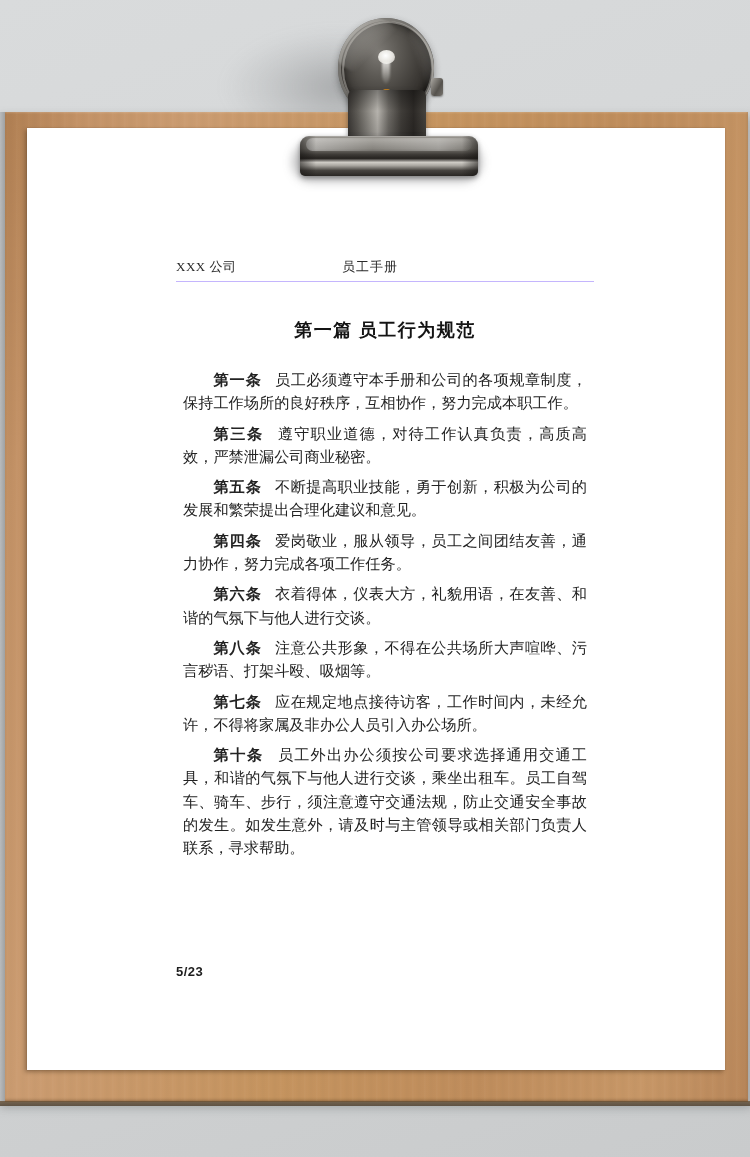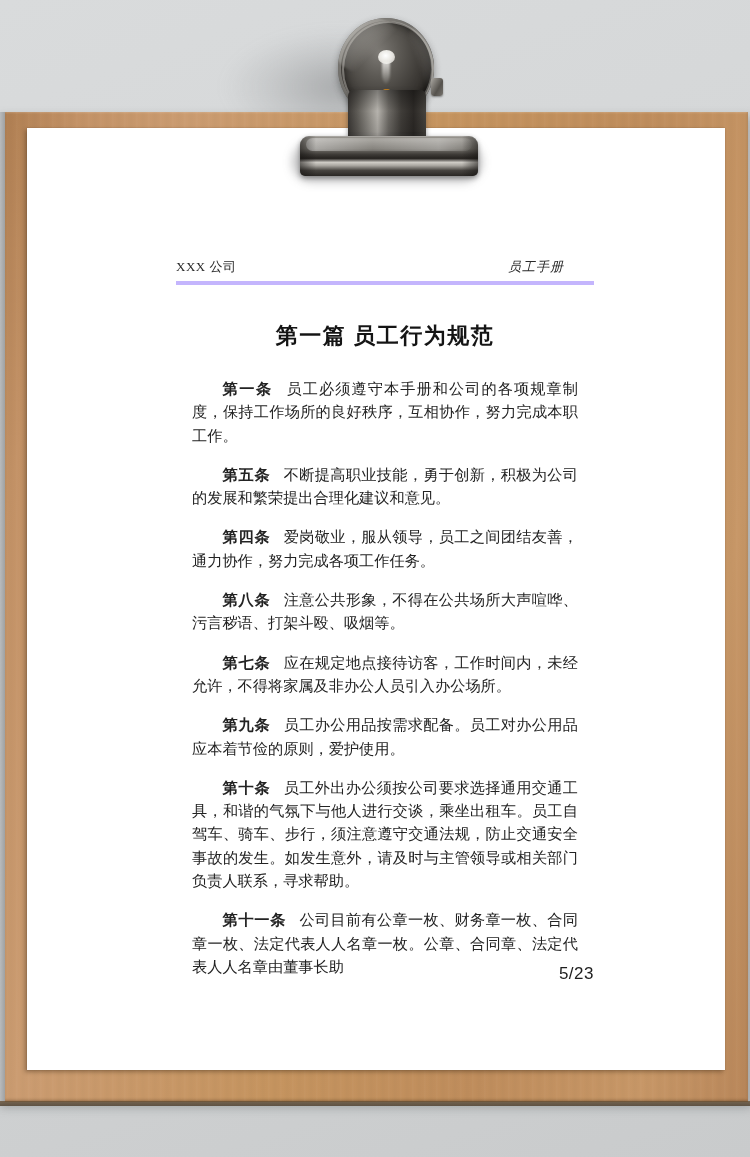--- a/index.html
+++ b/index.html
@@ -118,80 +118,79 @@
     position: absolute;
     left: 149px;     
     top: 128px;      
     width: 418px;    
     color: #231f20;
   }
 
   .hdr {
     position: relative;
     height: 25px;
-    border-bottom: 4px solid #c4b5fd;
+    border-bottom: 1px solid #c4b5fd;
     font-size: 13px;
     line-height: 22px;
     color: #2a2a2a;
   }
   .hdr-left {
     position: absolute;
     left: 0;
     top: 0;
     letter-spacing: .5px;
   }
   .hdr-center {
     position: absolute;
     left: 0;
     right: 0;
     top: 0;
-    text-align: right;
+    text-align: center;
     padding-right: 30px;
     letter-spacing: 1px;
-    font-style: italic;
   }
 
   .doc-title {
     margin-top: 36px;
     text-align: center;
-    font-size: 22px;
+    font-size: 18px;
     font-weight: bold;
     letter-spacing: 1.5px;
     color: #141414;
   }
 
   .body-text {
     margin-top: 26px;
     font-size: 15.2px;
     line-height: 23.3px;
     text-align: justify;
     text-justify: inter-ideograph;
     color: #232323;
   }
   .art {
-    margin: 16px;
+    margin: 7px;
     text-indent: 2em;
   }
   .art .num {
     font-weight: bold;
     letter-spacing: .5px;
   }
   .art .gap {
     display: inline-block;
     width: .85em;
   }
 
   .page-num {
     position: absolute;
     left: 0;
     right: 0;
     top: 708px;
-    text-align: right;
-    font-size: 17px;
-    font-weight: normal;
+    text-align: left;
+    font-size: 13px;
+    font-weight: bold;
     font-family: "Liberation Sans", "DejaVu Sans", sans-serif;
     color: #1d1d1d;
     letter-spacing: .5px;
   }
 
   
   #clip {
     position: absolute;
     left: 290px;
     top: 18px;
@@ -393,49 +392,49 @@
 
         <div class="doc-title">第一篇  员工行为规范</div>
 
         <div class="body-text">
 
           <p class="art">
             <span class="num">第一条</span><span class="gap"></span><span>员工必须遵守本手册和公司的各项规章制度，保持工作场所的良好秩序，互相协作，努力完成本职工作。</span>
           </p>
 
 
+          <p class="art">
+            <span class="num">第三条</span><span class="gap"></span><span>遵守职业道德，对待工作认真负责，高质高效，严禁泄漏公司商业秘密。</span>
+          </p>
 
           <p class="art">
             <span class="num">第五条</span><span class="gap"></span><span>不断提高职业技能，勇于创新，积极为公司的发展和繁荣提出合理化建议和意见。</span>
           </p>
 
           <p class="art">
             <span class="num">第四条</span><span class="gap"></span><span>爱岗敬业，服从领导，员工之间团结友善，通力协作，努力完成各项工作任务。</span>
           </p>
 
+          <p class="art">
+            <span class="num">第六条</span><span class="gap"></span><span>衣着得体，仪表大方，礼貌用语，在友善、和谐的气氛下与他人进行交谈。</span>
+          </p>
 
           <p class="art">
             <span class="num">第八条</span><span class="gap"></span><span>注意公共形象，不得在公共场所大声喧哗、污言秽语、打架斗殴、吸烟等。</span>
           </p>
 
           <p class="art">
             <span class="num">第七条</span><span class="gap"></span><span>应在规定地点接待访客，工作时间内，未经允许，不得将家属及非办公人员引入办公场所。</span>
           </p>
 
-          <p class="art">
-            <span class="num">第九条</span><span class="gap"></span><span>员工办公用品按需求配备。员工对办公用品应本着节俭的原则，爱护使用。</span>
-          </p>
 
           <p class="art">
             <span class="num">第十条</span><span class="gap"></span><span>员工外出办公须按公司要求选择通用交通工具，和谐的气氛下与他人进行交谈，乘坐出租车。员工自驾车、骑车、步行，须注意遵守交通法规，防止交通安全事故的发生。如发生意外，请及时与主管领导或相关部门负责人联系，寻求帮助。</span>
           </p>
 
-          <p class="art">
-            <span class="num">第十一条</span><span class="gap"></span><span>公司目前有公章一枚、财务章一枚、合同章一枚、法定代表人人名章一枚。公章、合同章、法定代表人人名章由董事长助</span>
-          </p>
 
         </div>
 
         <div class="page-num">5/23</div>
 
       </div>
     </div>
   </div>
 
   <div id="clip">

